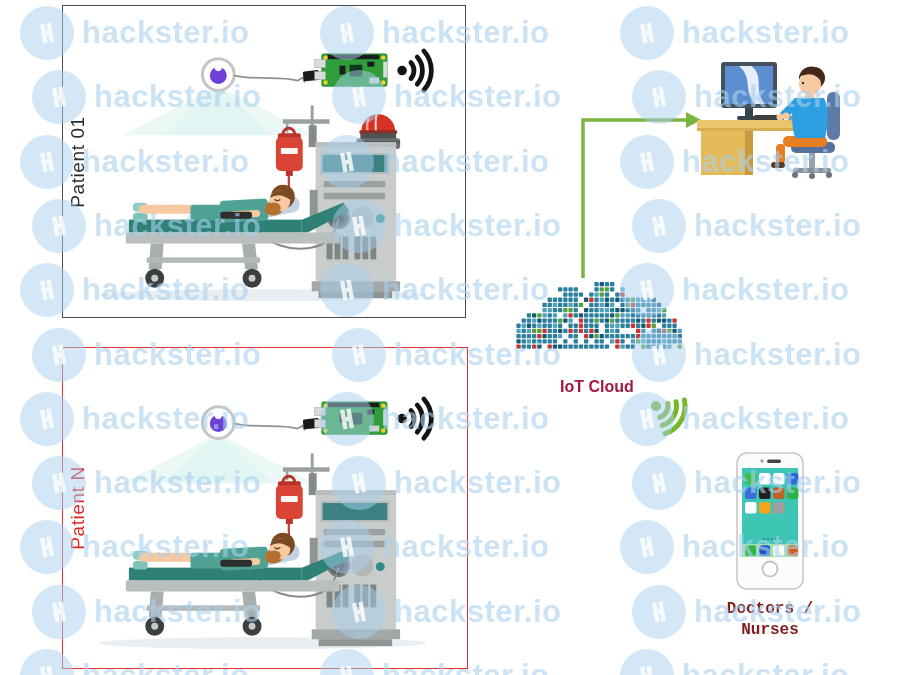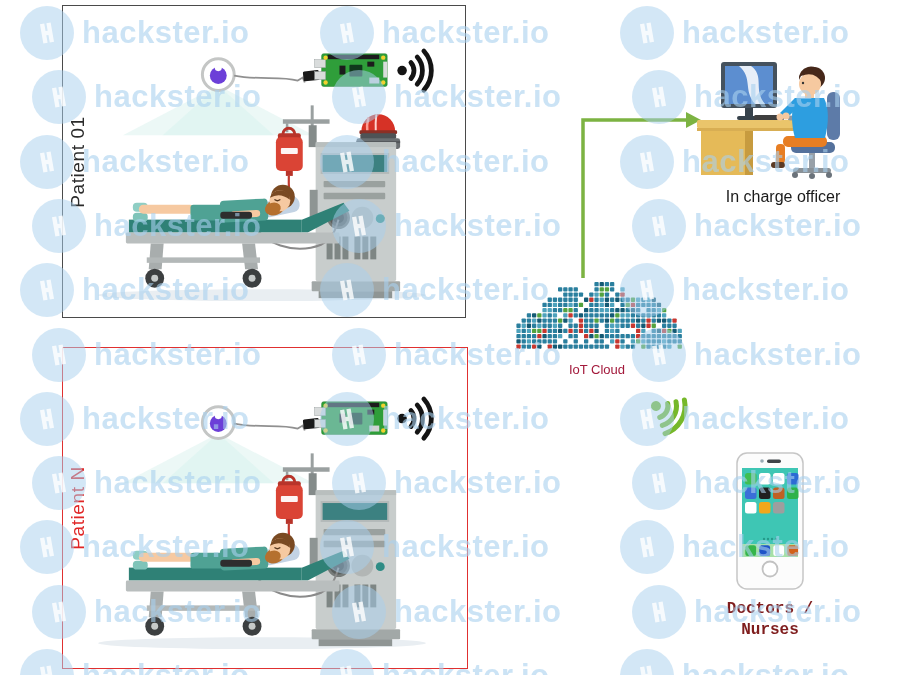--- a/index.html
+++ b/index.html
@@ -10,21 +10,21 @@
   #patient-box-0{left:62px;top:5px;width:402px;height:311px}
   #patient-box-1{left:62px;top:347px;width:404px;height:320px}
   .patient-label{position:absolute;left:4px;top:50%;transform:translateY(-50%) rotate(180deg);
                  writing-mode:vertical-rl;font-size:19px;letter-spacing:.6px;color:#222;
                  white-space:nowrap}
   .scene{position:absolute;left:0;top:2px;width:400px;height:309px}
   #patient-box-1 .scene{top:8px}
   
   .cloud-wrap{position:absolute;left:498px;top:276px;width:198px;text-align:center}
   #cloud-svg{width:195px;height:84px;display:block;margin:0 auto}
-  .cloud-label{font-weight:normal;font-size:13px;margin-top:2px;color:#a3193b}
+  .cloud-label{font-weight:bold;font-size:16px;margin-top:18px;color:#a3193b}
   
   .officer-wrap{position:absolute;left:688px;top:58px;width:190px;text-align:center}
   #officer-svg{width:185px;height:130px;display:block;margin:0 auto}
   .officer-label{font-size:16px;color:#1a1a1a;margin-top:0}
   
   .phone-wrap{position:absolute;left:700px;top:452px;width:140px;text-align:center}
   #phone-svg{width:68px;height:138px;display:block;margin:0 auto}
   .phone-label{font-weight:bold;font-size:16px;line-height:21px;color:#111}
   .phone-label.first{margin-top:9px}
   
@@ -615,21 +615,20 @@
     <polygon points="104,40 112,44 95,61 89,55" fill="#2d9ee0"></polygon>
     <circle cx="89" cy="59" r="3.5" fill="#f6c9a0"></circle>
           <circle cx="95" cy="58" r="3.5" fill="#f6c9a0"></circle>
     <rect x="114" y="33" width="9" height="7" fill="#f6c9a0"></rect>
     <circle cx="123" cy="20" r="11" fill="#46281a"></circle>
     <circle cx="119" cy="26" r="11" fill="#f6c9a0"></circle>
     <path d="M108,22 A12,12 0 0 1 131,16 L132,26 Q124,12 110,18 Z" fill="#46281a"></path>
     <circle cx="112" cy="25" r="1.2" fill="#333"></circle>
   </g>
       </svg>
-    <div class="officer-label" style="color: rgb(26, 26, 26);">In charge officer</div>
   </div>
 
   <svg id="wifi-green-svg" viewBox="0 0 80 72">
   <g transform="translate(16,18) rotate(30)">
     <circle cx="0" cy="0" r="5" fill="#76b82a"></circle>
     <path d="M8.9,-8.0 A12,12 0 0 1 8.9,8.0" stroke="#76b82a" stroke-width="5" fill="none" stroke-linecap="round"></path>
     <path d="M15.2,-13.7 A20.5,20.5 0 0 1 15.2,13.7" stroke="#76b82a" stroke-width="5" fill="none" stroke-linecap="round"></path>
     <path d="M21.6,-19.4 A29,29 0 0 1 21.6,19.4" stroke="#76b82a" stroke-width="5" fill="none" stroke-linecap="round"></path>
   </g>
     </svg>

